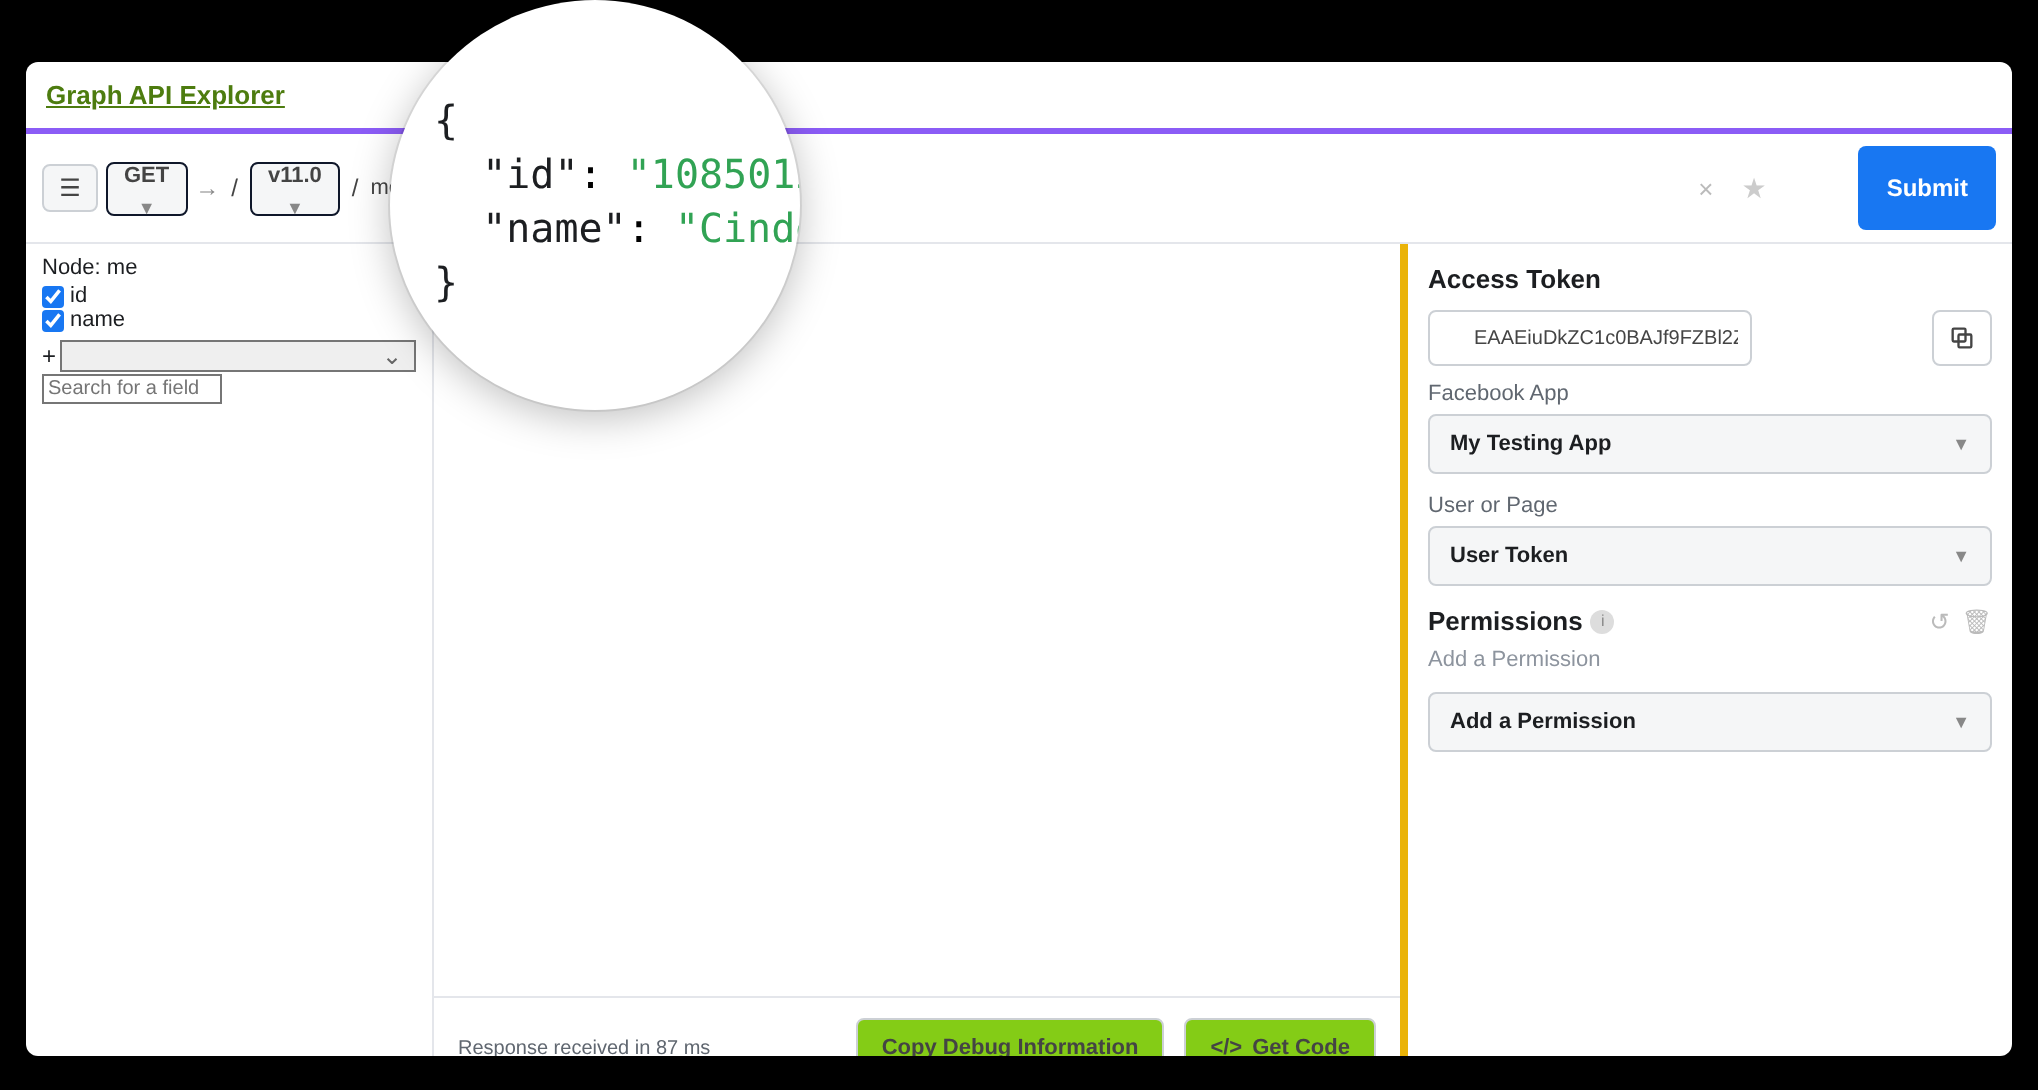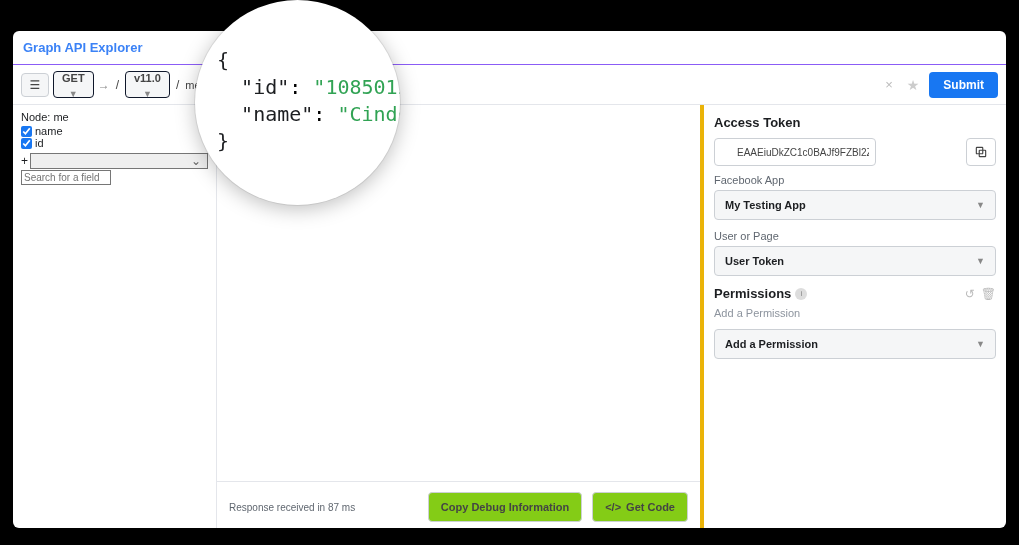--- a/index.html
+++ b/index.html
@@ -1,28 +1,28 @@
 <!DOCTYPE html>
 <html><head>
 <meta charset="utf-8">
 <style>
 * { box-sizing: border-box; margin: 0; padding: 0; }
 body { font-family: -apple-system, BlinkMacSystemFont, "Segoe UI", Helvetica, Arial, sans-serif; background: #000; width: 1019px; height: 545px; overflow: hidden; position: relative; }
 .window { position: absolute; left: 13px; top: 31px; width: 993px; height: 497px; background: #fff; border-radius: 6px; overflow: hidden; }
-.header { padding: 9px 10px; font-size: 13px; font-weight: 600; color: #3b82f6; border-bottom: 1px solid #8b5cf6; }
+.header { padding: 9px 10px; font-size: 13px; font-weight: 600; color: #4d7c0f; border-bottom: 3px solid #8b5cf6; text-decoration: underline; }
 .toolbar { display: flex; align-items: center; padding: 6px 8px; gap: 4px; border-bottom: 1px solid #e4e6eb; }
 .icon-btn { width: 28px; height: 24px; display: flex; align-items: center; justify-content: center; border: 1px solid #ccd0d5; border-radius: 4px; background: #f5f6f7; cursor: pointer; font-size: 12px; color: #444; }
 .dd-btn { height: 27px; display: flex; align-items: center; padding: 0 8px; border: 1px solid #0f172a; border-radius: 4px; background: #f5f6f7; cursor: pointer; font-size: 11px; color: #444; font-weight: 600; gap: 5px; flex-direction: column; }
 .caret { font-size: 9px; color: #888; }
 .slash { font-size: 12px; color: #444; padding: 0 2px; }
 .query-text { font-size: 11px; color: #444; }
 .toolbar-spacer { flex: 1; }
 .clear-x { font-size: 13px; color: #bbb; cursor: pointer; padding: 0 4px; }
 .star-icon { font-size: 14px; color: #ccc; cursor: pointer; padding: 0 6px; }
-.submit-btn { height: 26px; padding: 0 14px; background: #1877f2; color: #fff; border: none; border-radius: 4px; font-size: 12px; font-weight: 600; cursor: pointer; }
+.submit-btn { height: 42px; padding: 0 14px; background: #1877f2; color: #fff; border: none; border-radius: 4px; font-size: 12px; font-weight: 600; cursor: pointer; margin-left: 36px; }
 .main { display: flex; height: calc(100% - 70px); }
 .sidebar { width: 203px; padding: 6px 8px; font-size: 11px; color: #1c1e21; }
 .node-label { font-size: 11px; margin-bottom: 2px; }
 .field-row { display: flex; align-items: center; gap: 3px; font-size: 11px; }
 .field-row input[type=checkbox] { accent-color: #1877f2; width: 11px; height: 11px; }
 .plus-select { display: flex; align-items: center; margin-top: 4px; }
 .plus-select span { font-size: 12px; }
 .plus-select-dd { flex: 1; height: 16px; border: 1px solid #767676; font-size: 10px; background: #efefef; margin-left: 2px; width: 155px; }
 .caret-right { float: right; font-size: 10px; color: #666; padding-right: 6px; }
 .search-field { width: 90px; height: 15px; font-size: 10px; border: 1px solid #767676; padding: 0 2px; margin-top: 1px; }
@@ -76,25 +76,25 @@
     <span class="clear-x">×</span>
     <span class="star-icon">★</span>
     <button class="submit-btn">Submit</button>
   </div>
 
   <div class="main">
     <div class="sidebar">
       <div class="node-label">Node: me</div>
       <div class="field-row">
         <input type="checkbox" checked="" style="">
-        <span>name</span>
+        <span>id</span>
       </div>
       <div class="field-row">
         <input type="checkbox" checked="" style="">
-        <span>id</span>
+        <span>name</span>
       </div>
       <div class="plus-select">
         <span>+</span>
         <div class="plus-select-dd">
             <span class="caret-right">⌄</span>
           </div>
       </div>
       <input class="search-field" placeholder="Search for a field" style="">
     </div>
 

